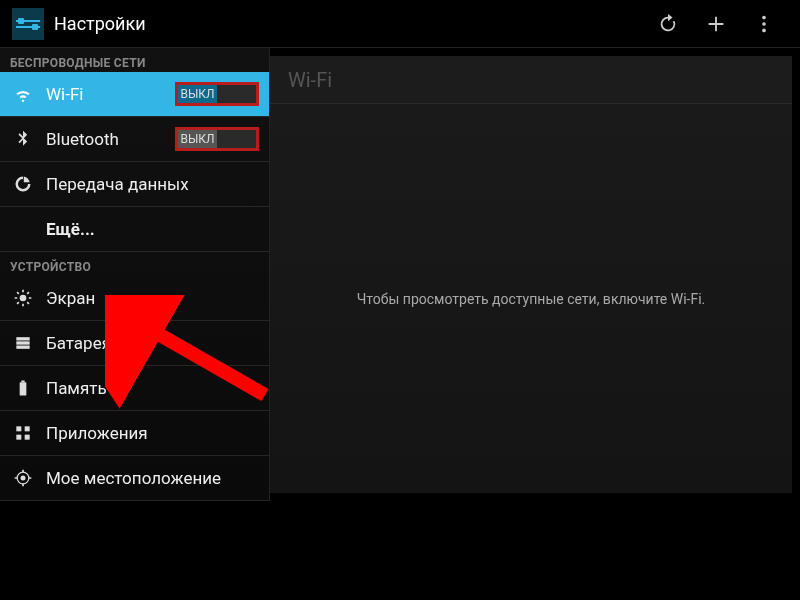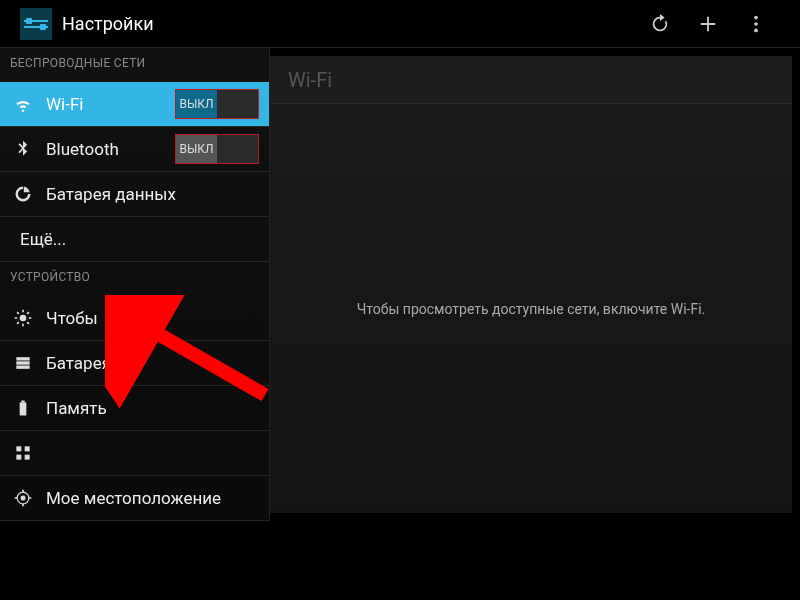--- a/index.html
+++ b/index.html
@@ -10,21 +10,21 @@
       color: #fff;
       display: flex;
       flex-direction: column;
     }
     
     .action-bar {
       height: 48px;
       background: #000;
       display: flex;
       align-items: center;
-      padding: 0 20px;
+      padding: 0 12px;
       border-bottom: 1px solid #222;
     }
     .app-icon {
       width: 32px; height: 32px;
       background: #0b3a4a;
       display: flex;
       flex-direction: column;
       justify-content: center;
       gap: 4px;
       padding: 6px 4px;
@@ -54,22 +54,23 @@
     }
     .sidebar {
       width: 270px;
       background: linear-gradient(#111,#0a0a0a);
       overflow-y: hidden;
       border-right: 1px solid #222;
     }
     .section-header {
       font-size: 12px;
       color: #888;
-      padding: 8px 10px 12px 10px;
+      padding: 8px 10px 2px 10px;
       letter-spacing: 0.3px;
+      font-weight: bold;
     }
     .sidebar-item {
       height: 45px;
       display: flex;
       align-items: center;
       padding: 0 10px 0 12px;
       border-bottom: 1px solid #262626;
       cursor: pointer;
       gap: 12px;
     }
@@ -78,27 +79,27 @@
       color:#ddd;
     }
     .sidebar-item .icon svg { width:20px; height:20px; fill:#ddd; }
     .sidebar-item .label { font-size: 17px; color:#eee; flex:0 0 auto; }
     .sidebar-item .spacer { flex:1; }
     .sidebar-item.selected {
       background: #33b5e5;
     }
     .sidebar-item.selected .label { color:#fff; }
     .sidebar-item.selected .icon svg { fill:#fff; }
-    .sidebar-item.indent { padding-left: 20px; }
+    .sidebar-item.indent { padding-left: 46px; font-weight: bold; }
     .toggle {
-      width: 84px; height: 30px;
+      width: 84px; height: 24px;
       display: flex;
       font-size: 12px;
       color: #ddd;
-      border: 1px solid #b91c1c;
+      border: 3px solid #b91c1c;
       background: #2a2a2a;
     }
     .toggle .half {
       flex:1; display:flex; align-items:center; justify-content:center;
     }
     .toggle .off-active { background:#555; }
     .toggle.selected .off-active { background:#0e6a8c; }
     
     .detail {
       flex:1;
@@ -200,38 +201,38 @@
         </div>
       </div>
 
       <div class="sidebar-item">
         <span class="icon">
           <svg viewBox="0 0 24 24">
               <path d="M12 3a9 9 0 1 0 9 9h-3a6 6 0 1 1-6-6V3z"></path>
               <path d="M13 3v7h7a9 9 0 0 0-7-7z"></path>
             </svg>
         </span>
-        <span class="label">Батарея данных</span>
+        <span class="label">Передача данных</span>
       </div>
 
       <div class="sidebar-item indent">
         <span class="label">Ещё...</span>
       </div>
 
       <div class="section-header">УСТРОЙСТВО</div>
 
 
       <div class="sidebar-item">
         <span class="icon">
           <svg viewBox="0 0 24 24">
               <circle cx="12" cy="12" r="4"></circle>
               <path d="M12 2v3M12 19v3M2 12h3M19 12h3M4.9 4.9l2.1 2.1M17 17l2.1 2.1M4.9 19.1 7 17M17 7l2.1-2.1" stroke="#ddd" stroke-width="2"></path>
             </svg>
         </span>
-        <span class="label">Чтобы</span>
+        <span class="label">Экран</span>
       </div>
 
 
       <div class="sidebar-item">
         <span class="icon">
           <svg viewBox="0 0 24 24">
               <rect x="4" y="5" width="16" height="4"></rect>
               <rect x="4" y="10" width="16" height="4"></rect>
               <rect x="4" y="15" width="16" height="4"></rect>
             </svg>
@@ -251,20 +252,21 @@
 
       <div class="sidebar-item">
         <span class="icon">
           <svg viewBox="0 0 24 24">
               <rect x="4" y="4" width="6" height="6"></rect>
               <rect x="14" y="4" width="6" height="6"></rect>
               <rect x="4" y="14" width="6" height="6"></rect>
               <rect x="14" y="14" width="6" height="6"></rect>
             </svg>
         </span>
+        <span class="label">Приложения</span>
       </div>
 
 
       <div class="sidebar-item">
         <span class="icon">
           <svg viewBox="0 0 24 24">
               <circle cx="12" cy="12" r="3"></circle>
               <path d="M12 2v3M12 19v3M2 12h3M19 12h3" stroke="#ddd" stroke-width="2"></path>
               <circle cx="12" cy="12" r="7" fill="none" stroke="#ddd" stroke-width="1.5"></circle>
             </svg>

